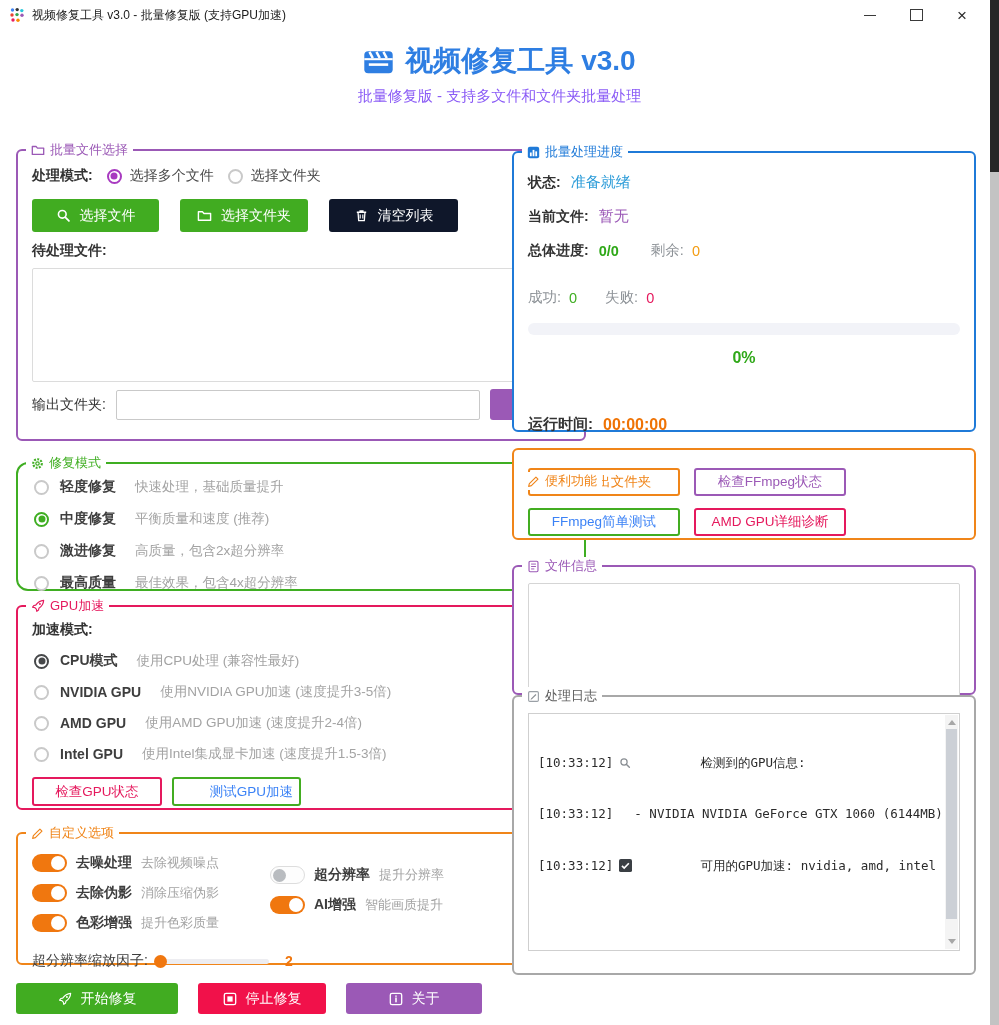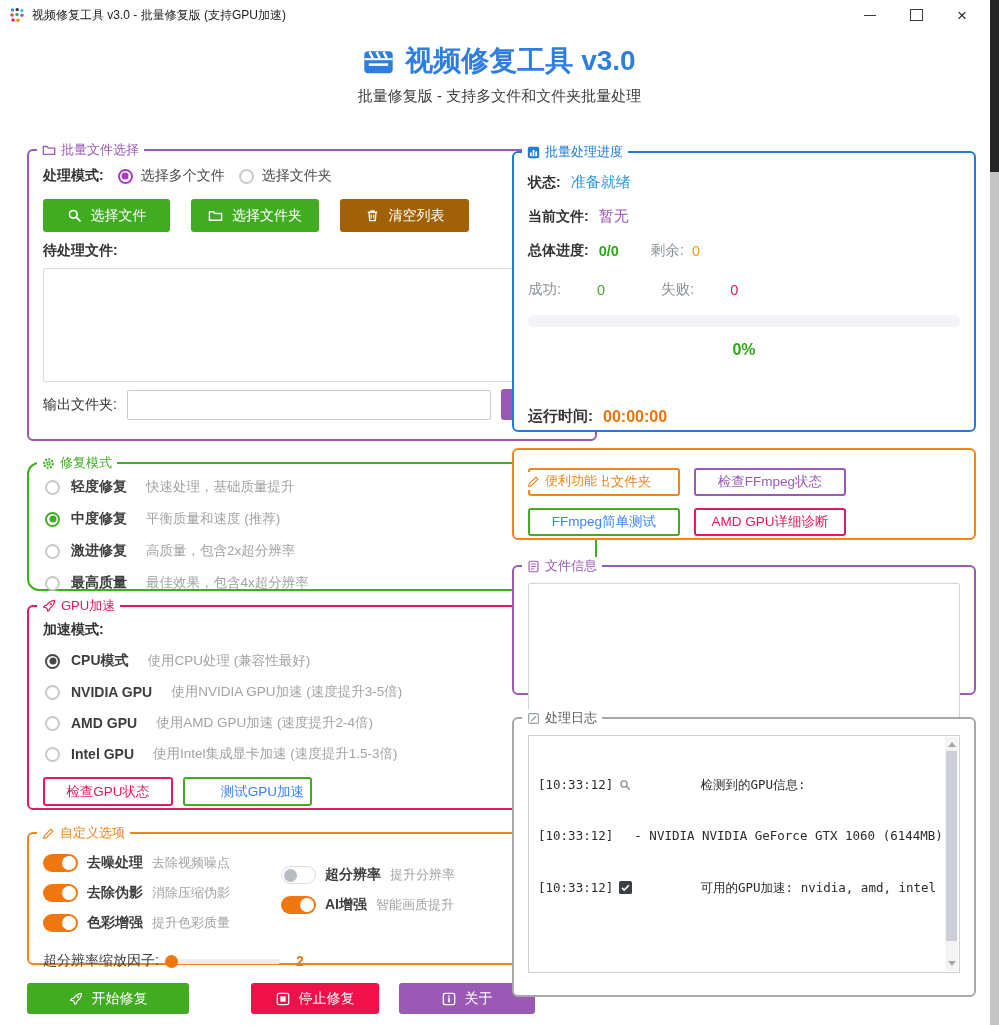--- a/index.html
+++ b/index.html
@@ -17,24 +17,24 @@
   .closex{font-size:17px;color:#2b2b2b;line-height:1;}
 
   
   .scroll-strip{position:absolute;right:0;top:0;width:9px;height:1025px;background:#c3c3c3;}
   .scroll-thumb{position:absolute;top:0;left:0;width:9px;height:172px;background:#262626;}
 
   
   .header{margin-top:12px;text-align:center;}
   .h-title{display:flex;align-items:center;justify-content:center;gap:11px;
            font-size:28px;font-weight:bold;color:#2e7ee2;}
-  .h-sub{margin-top:7px;font-size:15px;color:#404040;}
-
-  
-  .left-col{position:absolute;left:27px;top:149px;width:570px;}
+  .h-sub{margin-top:7px;font-size:15px;color:#8b5cf6;}
+
+  
+  .left-col{position:absolute;left:16px;top:149px;width:570px;}
   .right-col{position:absolute;left:512px;top:151px;width:464px;}
 
   
   .group{position:relative;border:2px solid #888;border-radius:6px;box-sizing:border-box;
          padding:8px 14px 10px;background:#fff;}
   .legend{position:absolute;top:-10px;left:8px;background:#fff;padding:0 5px;
           display:flex;align-items:center;gap:5px;font-size:13px;}
   .g-files {border-color:#9b59b6;} .g-files  .legend{color:#9b59b6;}
   .g-repair{border-color:#3fae22;border-radius:12px;} .g-repair .legend{color:#3fae22;}
   .g-gpu   {border-color:#e5195d;} .g-gpu    .legend{color:#e5195d;}
@@ -59,21 +59,21 @@
   .mode-item{display:flex;align-items:center;gap:8px;font-size:14px;color:#4a4a4a;cursor:pointer;}
 
   .opt-row{display:flex;align-items:center;gap:11px;margin:12px 2px 14px;}
   .opt-label{font-weight:bold;font-size:14px;color:#3e3e3e;white-space:nowrap;}
   .opt-desc{font-size:13.5px;color:#a3a3a3;margin-left:8px;white-space:nowrap;}
 
   
   .btn{border:none;border-radius:3px;color:#fff;font-size:14px;display:flex;align-items:center;
        justify-content:center;gap:9px;cursor:pointer;font-family:inherit;}
   .btn-row{display:flex;gap:21px;margin:14px 0 10px;}
-  .b-green{background:#41ac21;} .b-orange{background:#a16207;}
+  .b-green{background:#41ac21;} .b-orange{background:#0f172a;}
   .b-purple{background:#9b59b6;} .b-red{background:#f1114a;}
   .outline-btn{background:#fff;border-radius:3px;font-size:13.5px;display:flex;align-items:center;
        justify-content:center;cursor:pointer;font-family:inherit;}
   .o-orange{border:2px solid #f08519;color:#f08519;}
   .o-purple{border:2px solid #9b59b6;color:#9b59b6;}
   .o-green{border:2px solid #43ad21;color:#3b82f6;}
   .o-crimson{border:2px solid #e5195d;color:#e5195d;}
 
   
   .pending-label{font-weight:bold;font-size:14px;margin:10px 0 8px;}
@@ -382,21 +382,21 @@
   <div class="action-row">
     <button class="btn b-green" style="width:162px;height:31px;">
       <span>
         <svg viewBox="0 0 16 16" width="14" height="14">
             <path d="M14.5 1.5c-3.8.2-6.9 2.2-9.1 5.5l-2 .4-1.6 2 2.6.5 1.7 1.7.5 2.6 2-1.6.4-2c3.3-2.2 5.3-5.3 5.5-9.1z" fill="none" stroke="currentColor" stroke-width="1.3" stroke-linejoin="round"></path>
             <circle cx="10.2" cy="5.8" r="1.1" fill="currentColor"></circle>
           </svg>
       </span>
       <span>开始修复</span>
     </button>
-    <button class="btn b-red" style="width:128px;height:31px;margin-left:42px;">
+    <button class="btn b-red" style="width:128px;height:31px;">
       <span>
         <svg viewBox="0 0 16 16" width="14" height="14">
             <rect x="1.5" y="1.5" width="13" height="13" rx="2" fill="none" stroke="currentColor" stroke-width="1.5"></rect>
             <rect x="5" y="5" width="6" height="6" fill="currentColor"></rect>
           </svg>
       </span>
       <span>停止修复</span>
     </button>
     <button class="btn b-purple" style="width:136px;height:31px;">
       <span>
@@ -431,21 +431,21 @@
     <div class="p-row p-gap">
       <span class="bold-label">当前文件:</span>
       <span class="v-current">暂无</span>
     </div>
     <div class="p-row p-gap">
       <span class="bold-label">总体进度:</span>
       <span class="v-total">0/0</span>
       <span class="lab-gray" style="margin-left:32px;">剩余:</span>
       <span class="v-remain">0</span>
     </div>
-    <div class="p-row" style="margin-top:20px;gap:28px;">
+    <div class="p-row" style="margin-top:28px;">
       <span class="lab-gray">成功:</span>
       <span class="v-success">0</span>
       <span class="lab-gray" style="margin-left:28px;">失败:</span>
       <span class="v-fail">0</span>
     </div>
     <div class="pbar"></div>
     <div class="ppercent">0%</div>
     <div class="runtime-row">
       <span class="bold-label" style="font-size:15px;">运行时间:</span>
       <span class="v-runtime">00:00:00</span>
@@ -470,21 +470,21 @@
       </button>
       <button class="outline-btn o-green">
         <span>FFmpeg简单测试</span>
       </button>
       <button class="outline-btn o-crimson">
         <span>AMD GPU详细诊断</span>
       </button>
     </div>
   </div>
 
-  <div class="group g-fileinfo" style="height:130px;margin-bottom:22px;">
+  <div class="group g-fileinfo" style="height:130px;">
     <div class="legend">
       <span>
         <svg viewBox="0 0 16 16" width="13" height="13">
             <rect x="2.5" y="1.5" width="11" height="13" rx="1.5" fill="none" stroke="currentColor" stroke-width="1.4"></rect>
             <path d="M5 5h6M5 8h6M5 11h4" stroke="currentColor" stroke-width="1.2"></path>
           </svg>
       </span>
       <span>文件信息</span>
     </div>
     <div class="info-box"></div>

